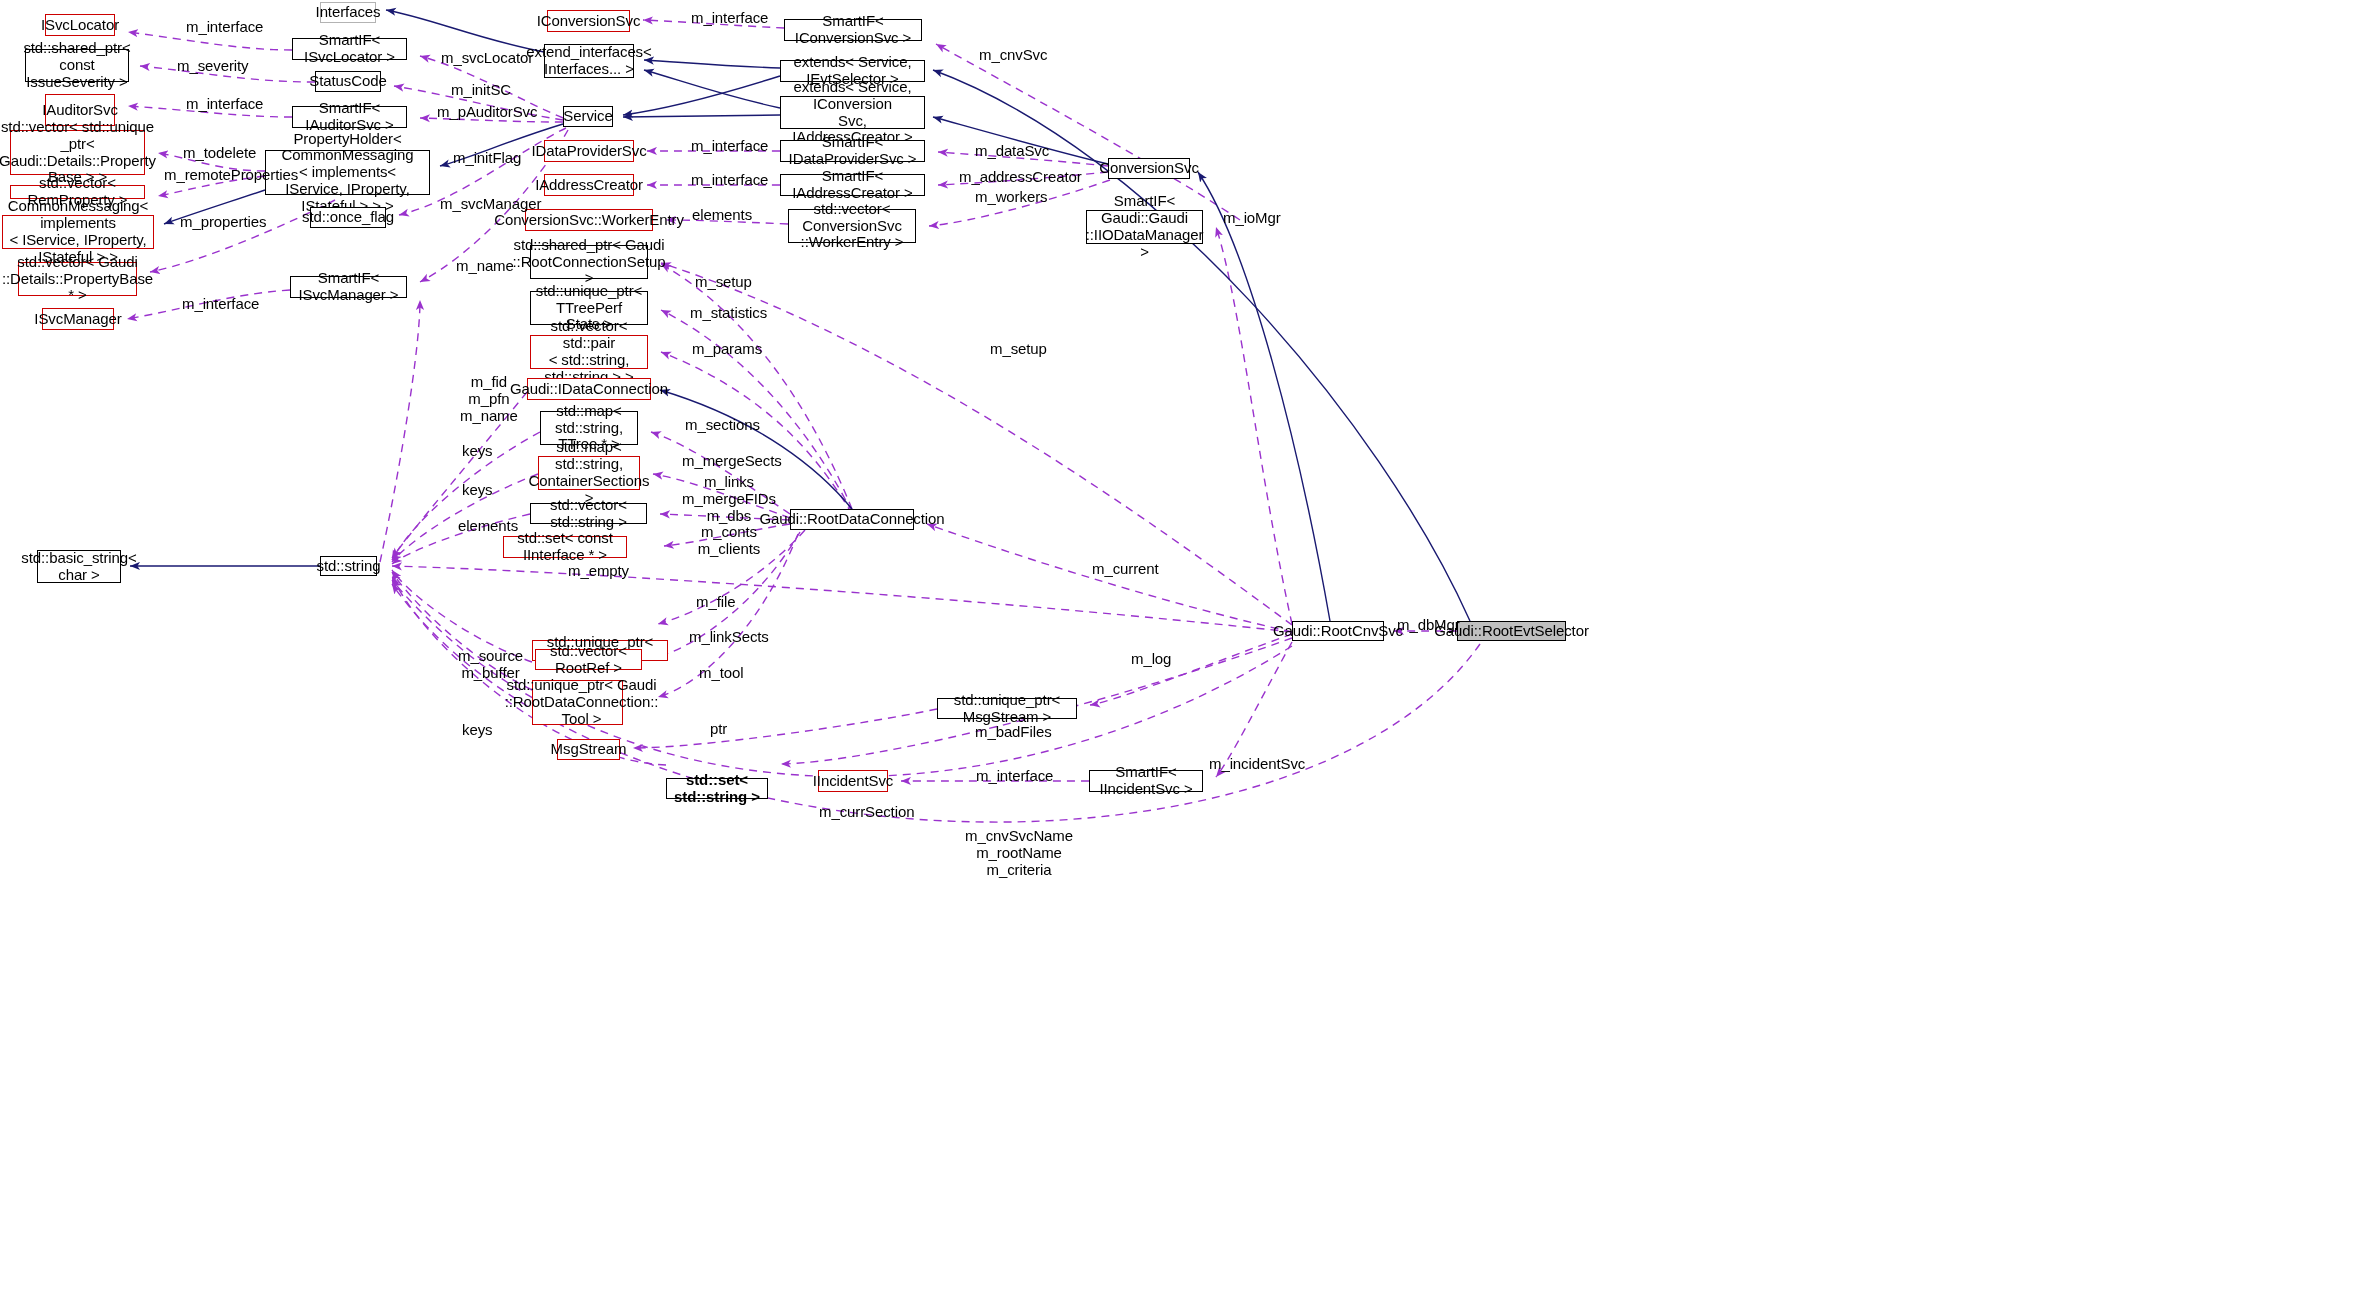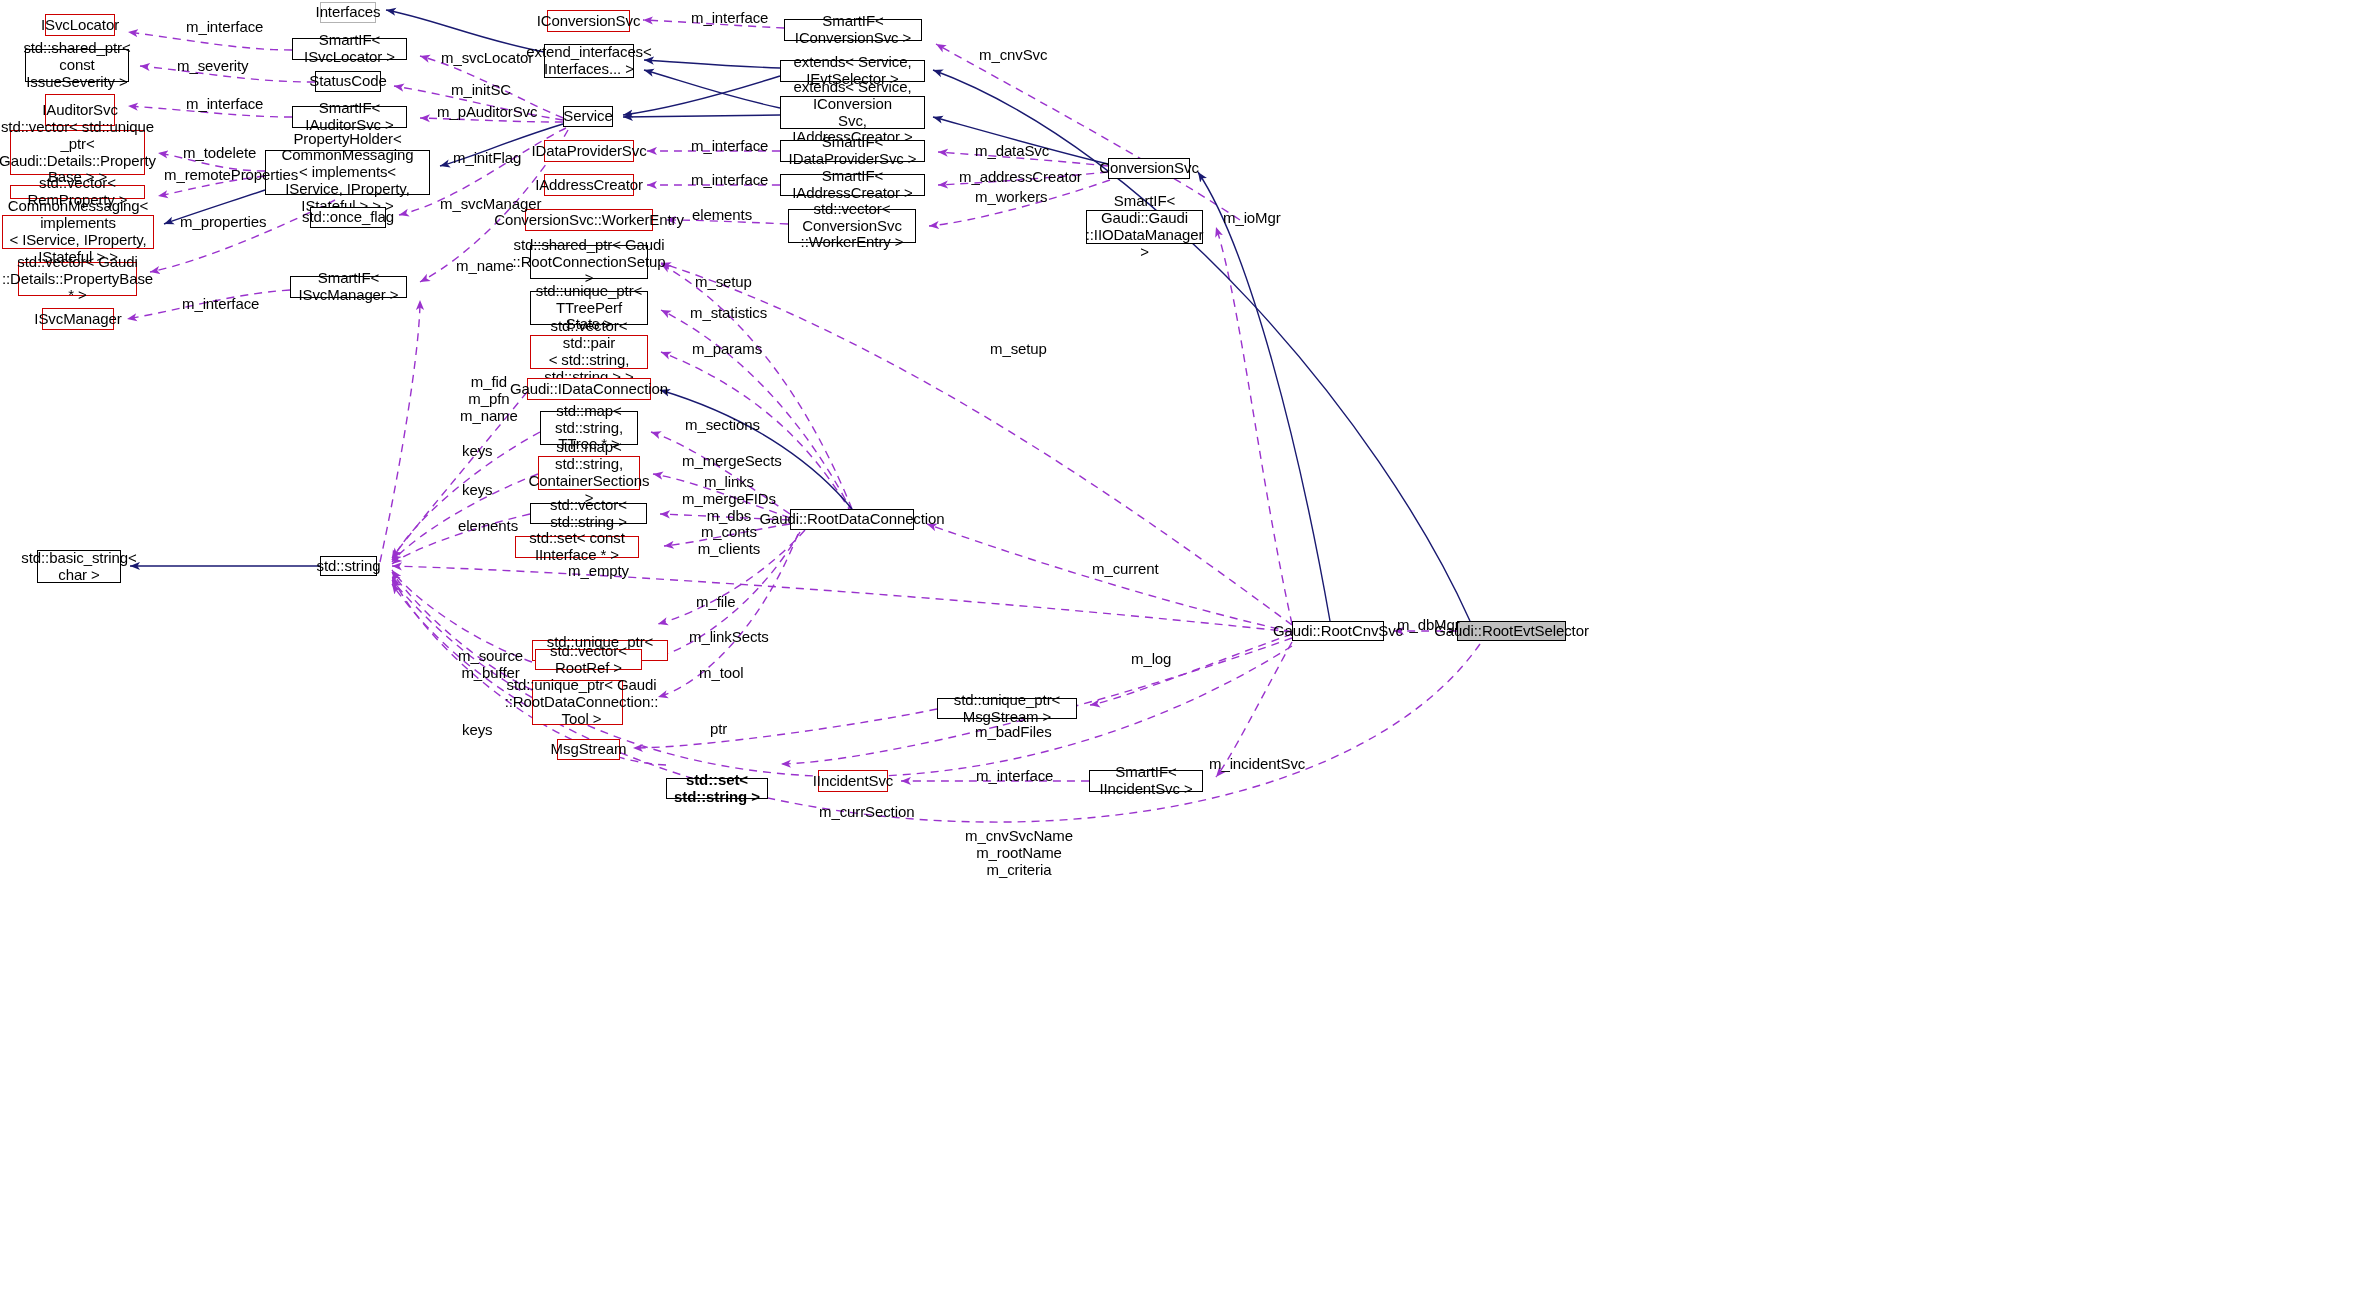--- a/index.html
+++ b/index.html
@@ -229,21 +229,21 @@
     <div class="node red" style="left: 42px; top: 308px; width: 72px; height: 22px;">ISvcManager</div>
     <div class="node red" style="left: 530px; top: 335px; width: 118px; height: 34px;">std::vector&lt; std::pair
 &lt; std::string, std::string &gt; &gt;</div>
     <div class="node red" style="left: 527px; top: 378px; width: 124px; height: 22px;">Gaudi::IDataConnection</div>
     <div class="node" style="left: 540px; top: 411px; width: 98px; height: 34px;">std::map&lt; std::string,
 TTree * &gt;</div>
     <div class="node red" style="left: 538px; top: 456px; width: 102px; height: 34px;">std::map&lt; std::string,
 ContainerSections &gt;</div>
     <div class="node" style="left: 790px; top: 509px; width: 124px; height: 21px;">Gaudi::RootDataConnection</div>
     <div class="node" style="left: 530px; top: 503px; width: 117px; height: 21px;">std::vector&lt; std::string &gt;</div>
-    <div class="node red" style="left: 515px; top: 536px; width: 124px; height: 22px;">std::set&lt; const IInterface * &gt;</div>
+    <div class="node red" style="left: 503px; top: 536px; width: 124px; height: 22px;">std::set&lt; const IInterface * &gt;</div>
     <div class="node" style="left: 37px; top: 550px; width: 84px; height: 33px;">std::basic_string&lt;
 char &gt;</div>
     <div class="node" style="left: 320px; top: 556px; width: 57px; height: 20px;">std::string</div>
     <div class="node" style="left: 1292px; top: 621px; width: 92px; height: 20px;">Gaudi::RootCnvSvc</div>
     <div class="node filled" style="left: 1457px; top: 621px; width: 109px; height: 20px;">Gaudi::RootEvtSelector</div>
     <div class="node red" style="left: 532px; top: 640px; width: 136px; height: 21px;">std::unique_ptr&lt; TFile &gt;</div>
     <div class="node red" style="left: 535px; top: 649px; width: 107px; height: 21px;">std::vector&lt; RootRef &gt;</div>
     <div class="node red" style="left: 532px; top: 680px; width: 91px; height: 45px; padding-left: 12px;">std::unique_ptr&lt; Gaudi
 ::RootDataConnection::
 Tool &gt;</div>

